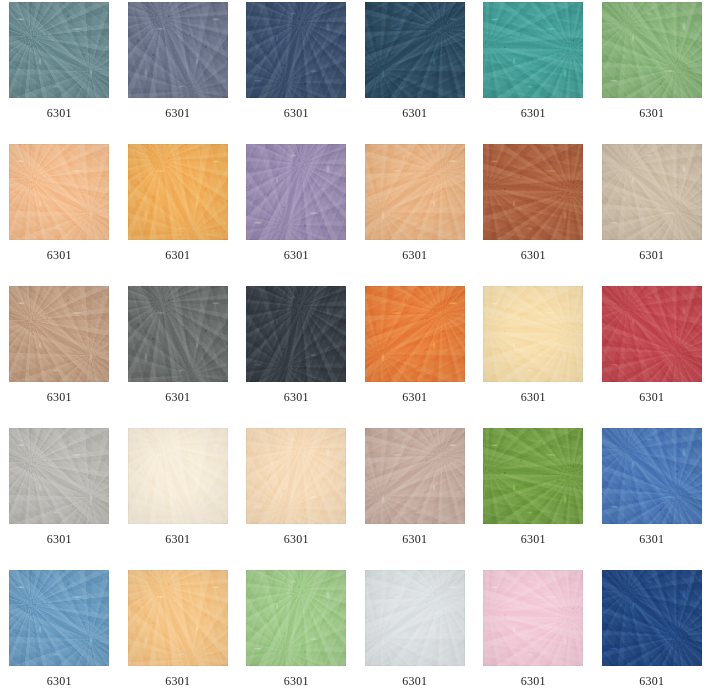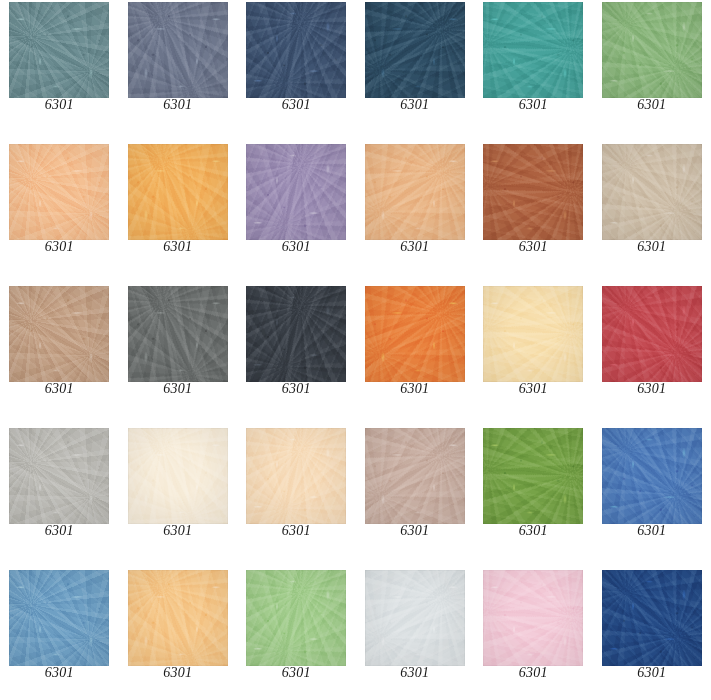--- a/index.html
+++ b/index.html
@@ -90,30 +90,29 @@
   .swatch-cell:nth-child(6n+1) .tex2 { transform: rotate(0deg)   scale(1.0); }
   .swatch-cell:nth-child(6n+2) .tex2 { transform: rotate(37deg)  scale(1.15); }
   .swatch-cell:nth-child(6n+3) .tex2 { transform: rotate(74deg)  scale(0.92); }
   .swatch-cell:nth-child(6n+4) .tex2 { transform: rotate(116deg) scale(1.08); }
   .swatch-cell:nth-child(6n+5) .tex2 { transform: rotate(153deg) scale(1.22); }
   .swatch-cell:nth-child(6n+6) .tex2 { transform: rotate(191deg) scale(0.98); }
   .swatch-cell:nth-child(2n) .tex   { transform: scaleX(-1); }
   .swatch-cell:nth-child(3n) .tex   { transform: scaleY(-1); }
 
   .swatch-label {
-    margin-top: 0;
+    margin-top: 8px;
     font-family: "Liberation Serif", "DejaVu Serif", serif;
-    font-size: 14px;
+    font-size: 12px;
     line-height: 14px;
     color: #1a1a1a;
     letter-spacing: 0.3px;
     text-align: center;
     width: 100px;
     user-select: none;
-    font-style: italic;
   }
 </style>
 </head>
 <body>
 
 <div id="swatch-grid" style="background: rgb(255, 255, 255); grid-template-columns: repeat(6, 118.5px); grid-template-rows: repeat(5, 142px);">
     <div class="swatch-cell">
       <div class="swatch-tile" style="background-color: rgb(110, 143, 148);">
         <div class="tex"></div>
         <div class="tex2"></div>

